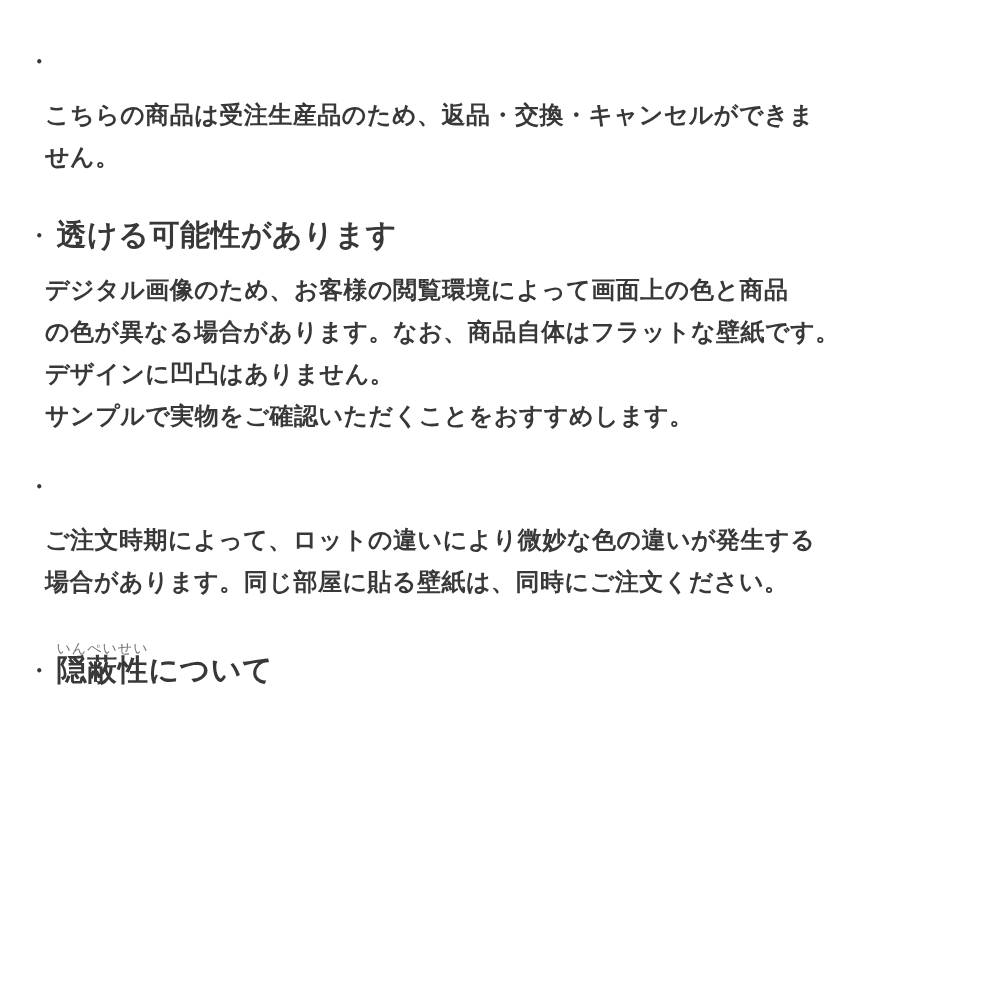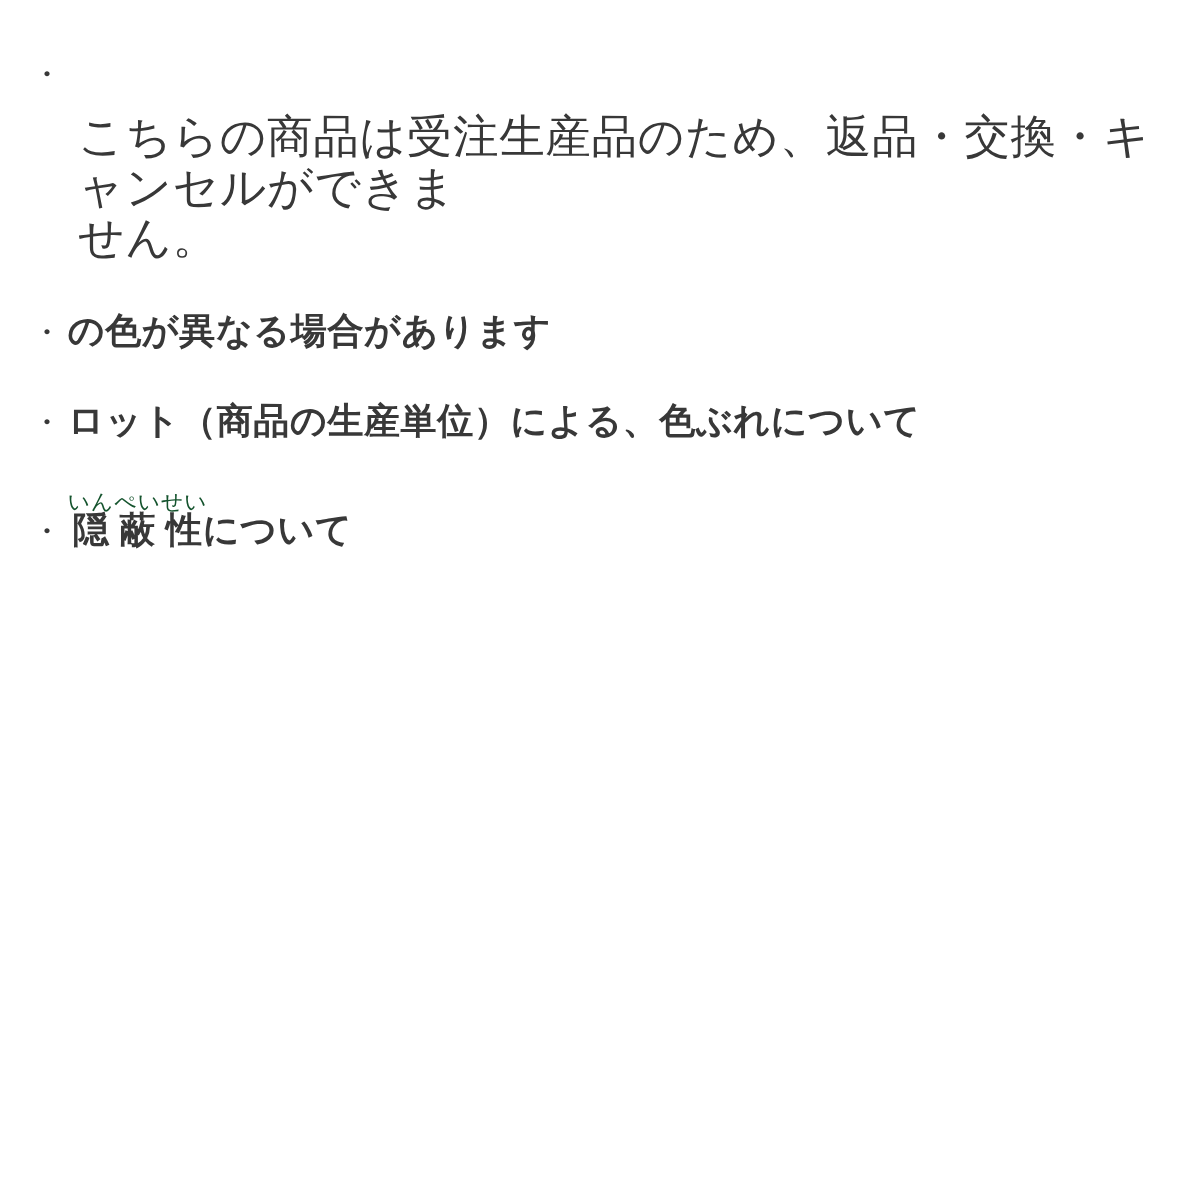--- a/index.html
+++ b/index.html
@@ -35,35 +35,35 @@
     letter-spacing: 0.5px;
   }
   .bullet {
     font-size: 22px;
     font-weight: 700;
     margin-right: 6px;
     flex: 0 0 auto;
     transform: translateY(-2px);
   }
   .body-text {
-    margin: 16px 0 0 37px;
-    font-size: 38px;
-    font-weight: 400;
+    margin: 16px 0 0 17px;
+    font-size: 24px;
+    font-weight: 700;
     line-height: 42px;
     letter-spacing: 0.5px;
     white-space: pre-line;
   }
   ruby {
     ruby-position: over;
   }
   rt {
-    font-size: 18px;
+    font-size: 14px;
     font-weight: 400;
     letter-spacing: 1px;
-    color: #14532d;
+    color: #737373;
   }
   .ruby-heading {
     margin-top: 6px; 
   }
 </style>
 </head>
 <body>
 
 <div class="page">
 
@@ -71,29 +71,34 @@
     <h2 class="heading">
       <span class="bullet">・</span>
     </h2>
     <p class="body-text">こちらの商品は受注生産品のため、返品・交換・キャンセルができま
 せん。</p>
   </div>
 
   <div class="section">
     <h2 class="heading">
       <span class="bullet">・</span>
-      <span>の色が異なる場合があります</span>
+      <span>透ける可能性があります</span>
     </h2>
+    <p class="body-text">デジタル画像のため、お客様の閲覧環境によって画面上の色と商品
+の色が異なる場合があります。なお、商品自体はフラットな壁紙です。
+デザインに凹凸はありません。
+サンプルで実物をご確認いただくことをおすすめします。</p>
   </div>
 
   <div class="section">
     <h2 class="heading">
       <span class="bullet">・</span>
-      <span>ロット（商品の生産単位）による、色ぶれについて</span>
     </h2>
+    <p class="body-text">ご注文時期によって、ロットの違いにより微妙な色の違いが発生する
+場合があります。同じ部屋に貼る壁紙は、同時にご注文ください。</p>
   </div>
 
   <div class="section">
     <h2 class="heading ruby-heading">
       <span class="bullet">・</span>
       <span><ruby><span>隠蔽性</span><rt>いんぺいせい</rt></ruby><span>について</span></span>
     </h2>
   </div>
 
 </div>

